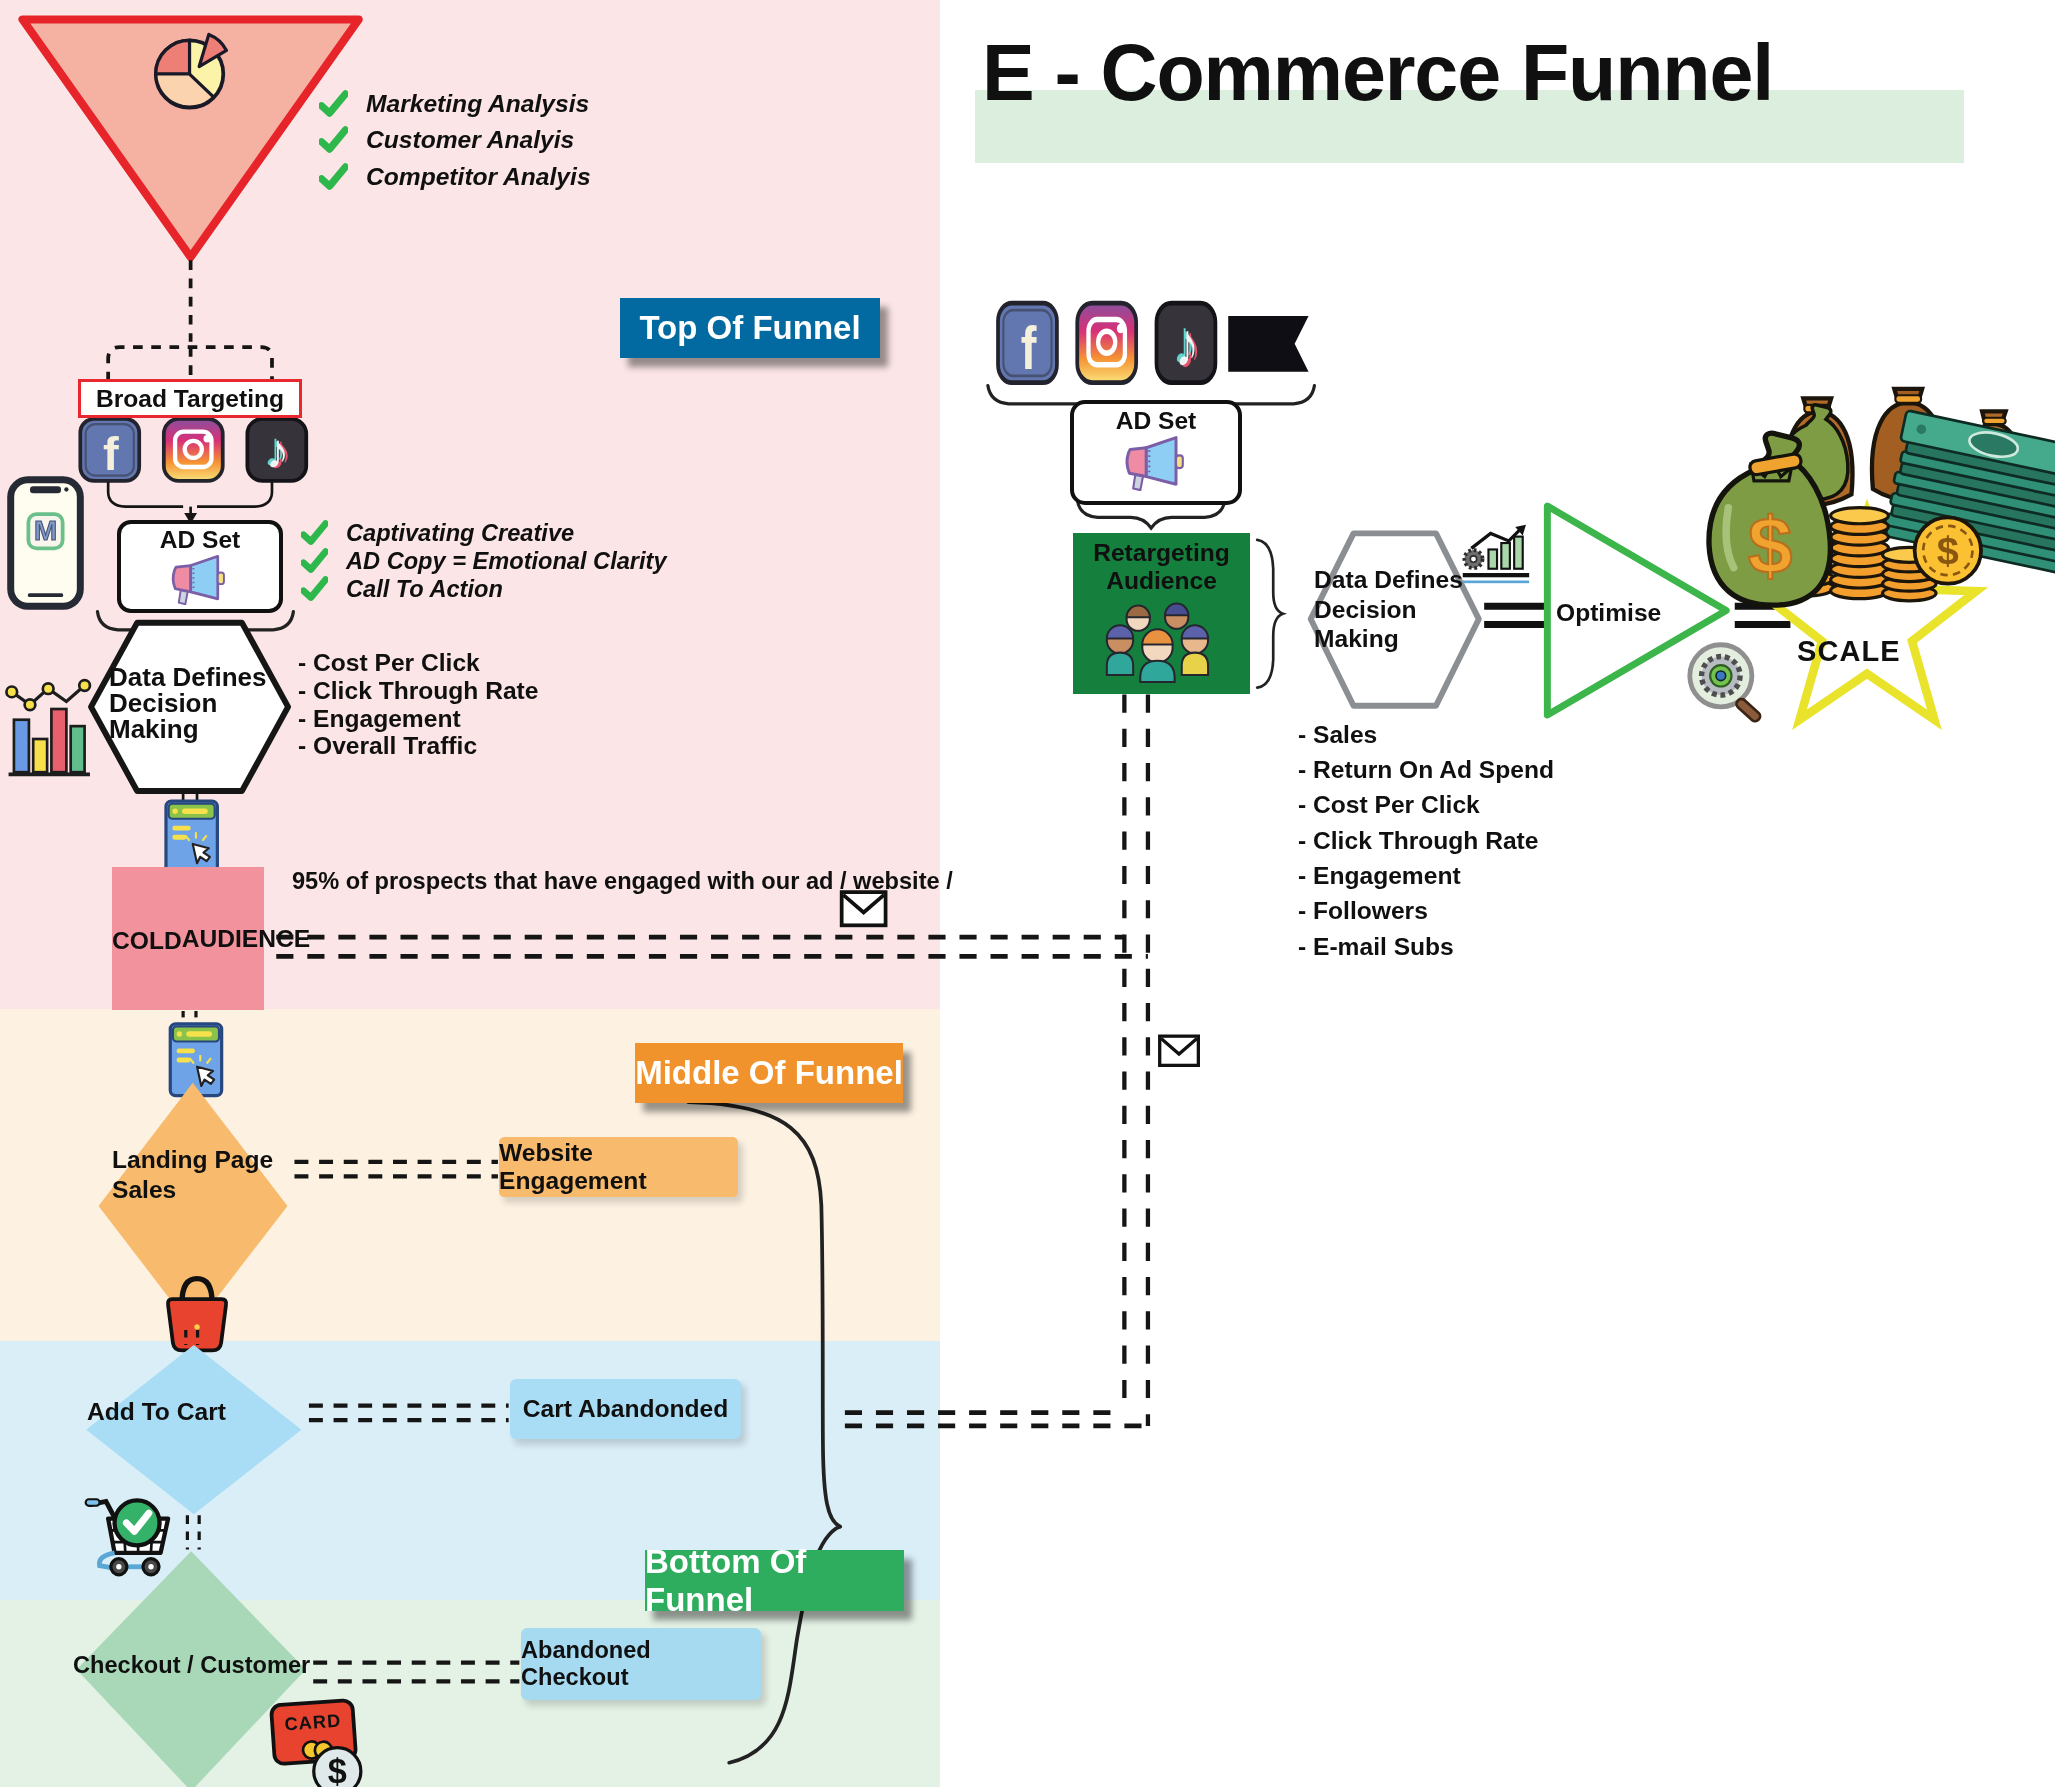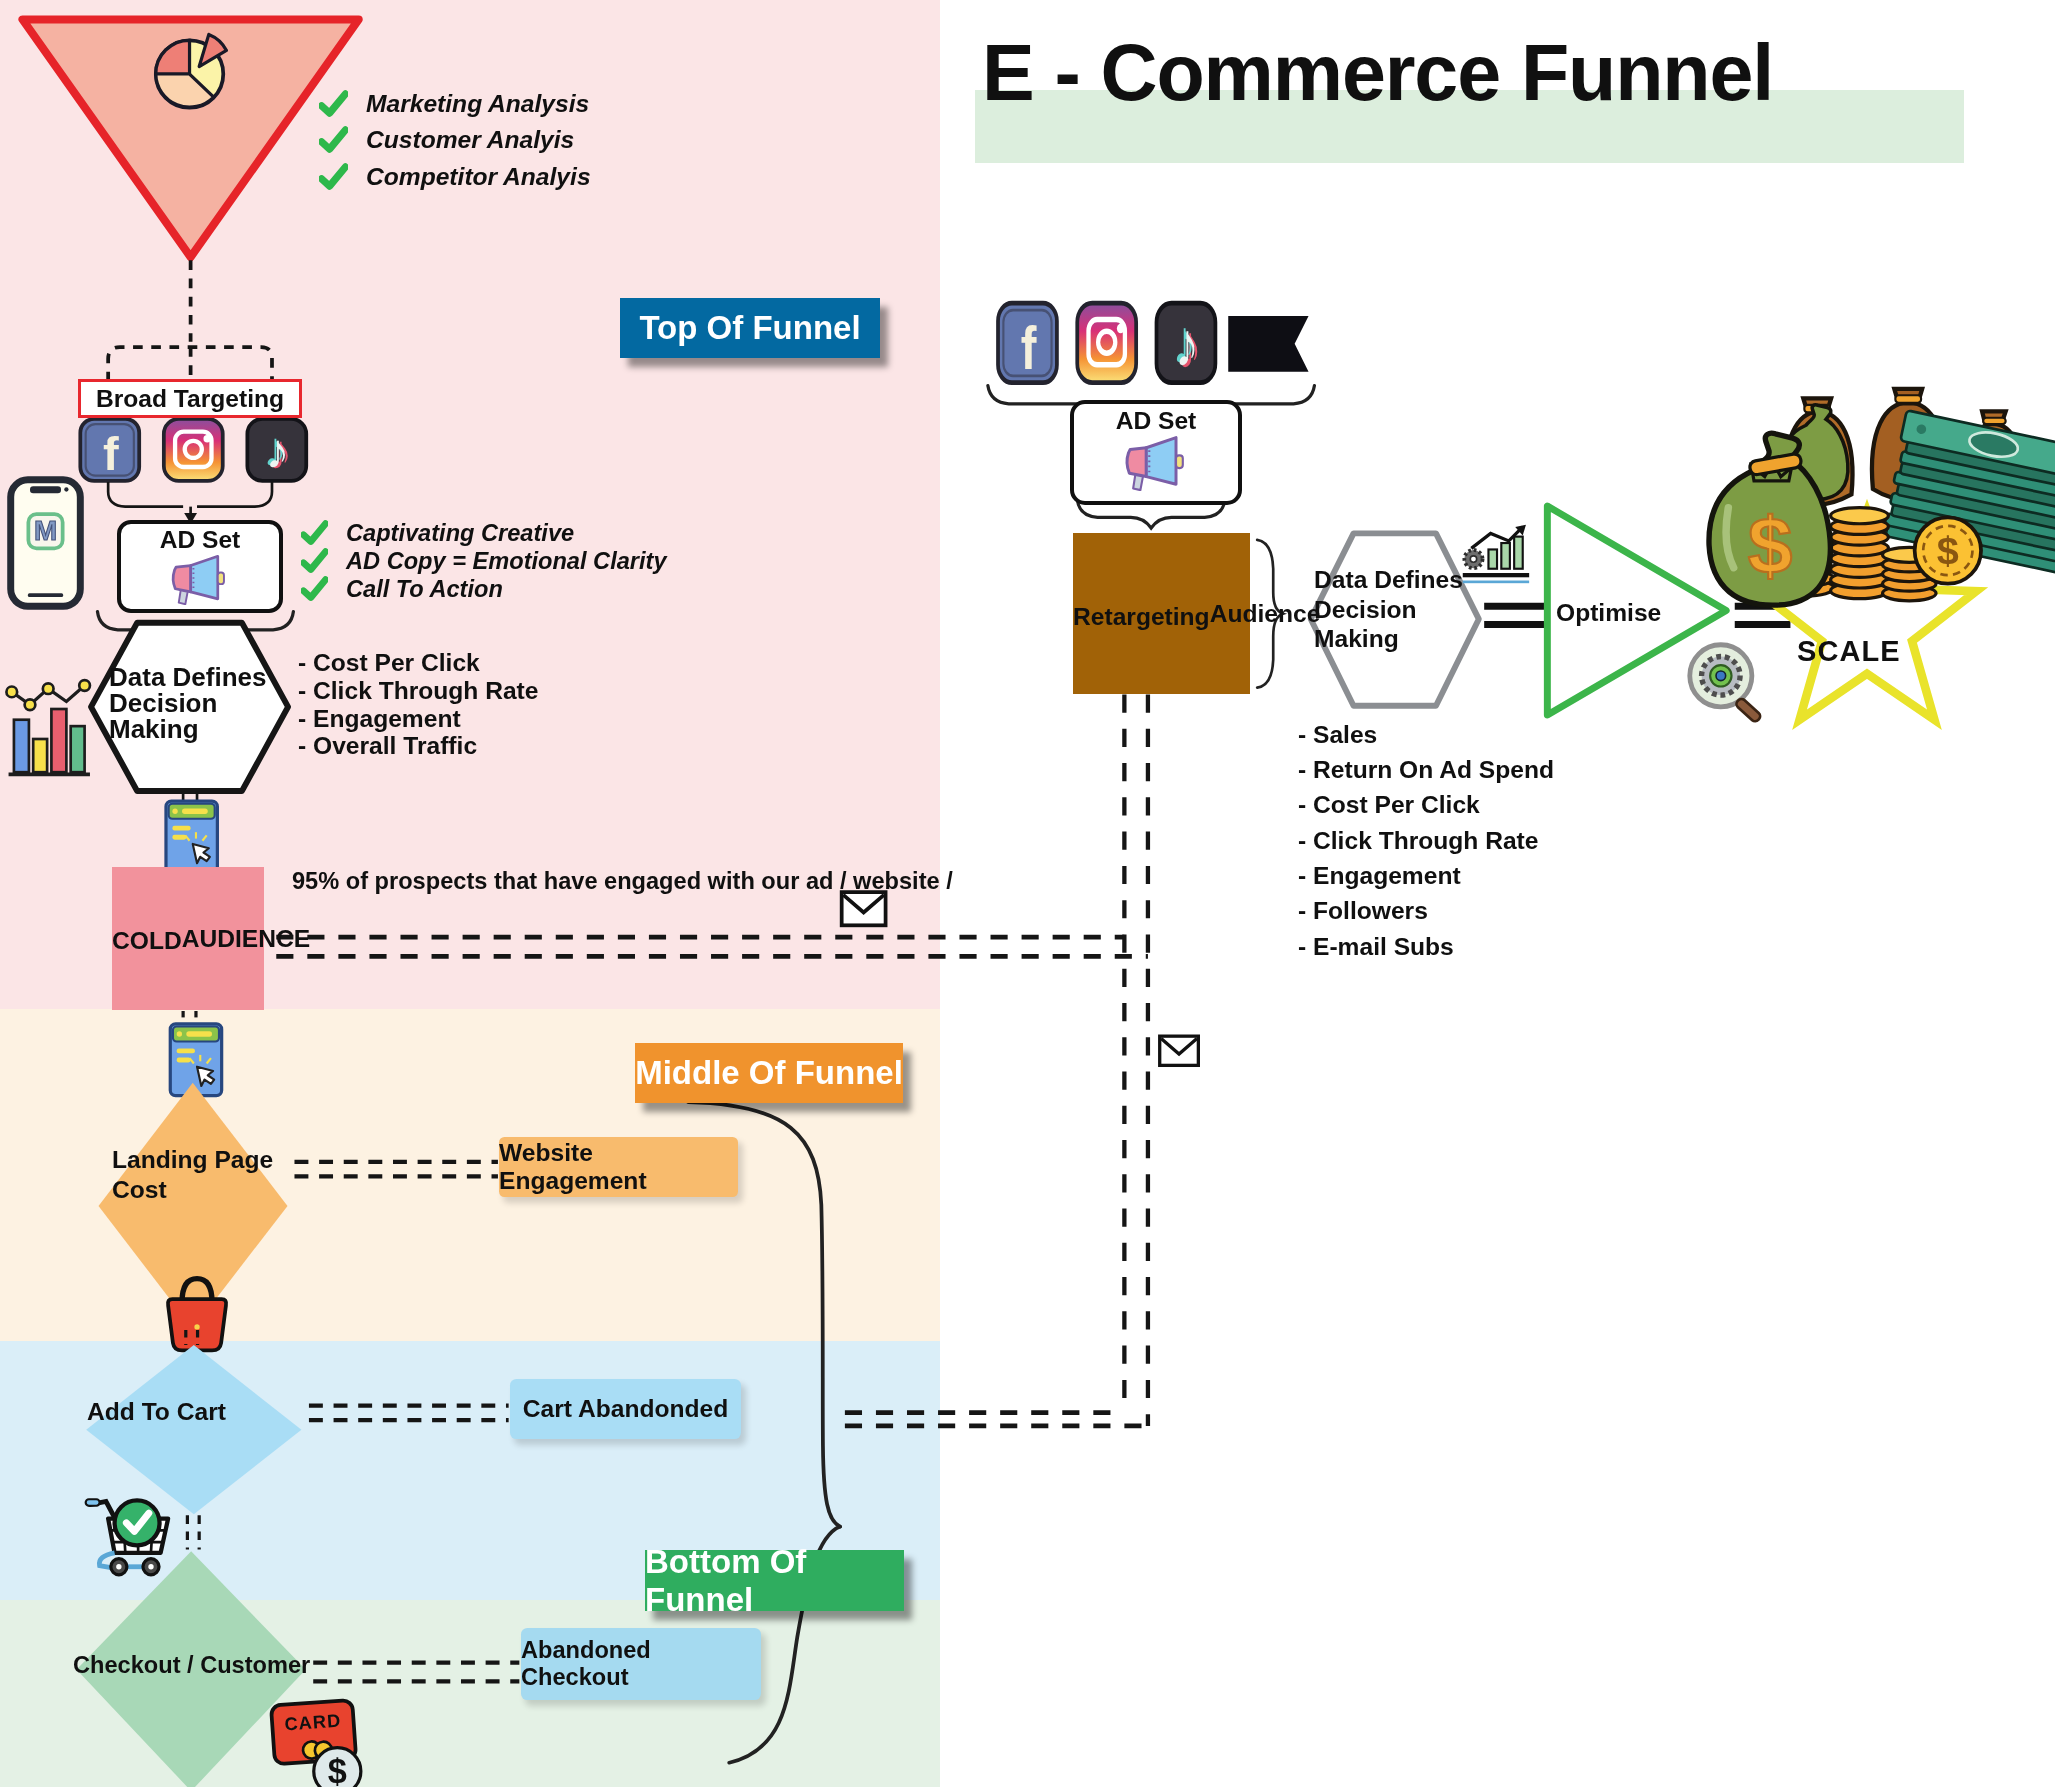--- a/index.html
+++ b/index.html
@@ -454,40 +454,40 @@
     <div style="font-size:24.6px;margin-top:4.3px">COLD</div>
     <div style="font-size:24.6px">AUDIENCE</div>
     <svg width="112" height="80" viewBox="0 0 220 164" style="margin-top:3.2px">
         <use href="#ic-people"></use>
       </svg>
   </div>
 
   <div class="lbl" style="left:292px;top:868px;font-size:23.6px">95% of prospects that have engaged with our ad / website /</div>
 
   <div class="lbl ctr" style="left:112px;top:1146px;width:161px;font-size:24.6px">Landing Page</div>
-  <div class="lbl ctr" style="left:112px;top:1176px;width:161px;font-size:24.6px">Cost</div>
+  <div class="lbl ctr" style="left:112px;top:1176px;width:161px;font-size:24.6px">Sales</div>
 
   <div class="box soft-sh" style="left:499px;top:1137px;width:239px;height:60px;background:#f8bb6d;border-radius:5.4px;font-size:24.6px">Website Engagement</div>
 
   <div class="lbl ctr" style="left:87px;top:1398px;width:214px;font-size:24.6px">Add To Cart</div>
 
   <div class="box soft-sh" style="left:510px;top:1379px;width:231px;height:60px;background:#a9ddf5;border-radius:6.4px;font-size:24.6px">Cart Abandonded</div>
 
   <div class="lbl ctr" style="left:73px;top:1652px;width:236px;font-size:23.6px">Checkout / Customer</div>
 
   <div class="box soft-sh" style="left:521px;top:1628px;width:240px;height:72px;background:#a5daf0;border-radius:6.4px;font-size:23.6px">Abandoned Checkout</div>
 
   <div class="box" style="left:1070px;top:400px;width:164px;height:97px;background:#fff;border:4.8px solid #101010;border-radius:15px;flex-direction:column;justify-content:flex-start;z-index:2">
     <div style="font-size:24.6px;margin-top:3.2px">AD Set</div>
     <svg width="91" height="56" viewBox="0 0 160 132">
         <use href="#ic-mega"></use>
       </svg>
   </div>
 
-  <div class="box" style="left:1073px;top:533px;width:177px;height:161px;background:#a16207;flex-direction:row;justify-content:flex-start">
+  <div class="box" style="left:1073px;top:533px;width:177px;height:161px;background:#15803d;flex-direction:column;justify-content:flex-start">
     <div style="font-size:24.6px;margin-top:6.4px">Retargeting</div>
     <div style="font-size:24.6px">Audience</div>
     <svg width="115" height="83" viewBox="0 0 220 164" style="margin-top:5.4px">
         <use href="#ic-people"></use>
       </svg>
   </div>
 
   <div class="lbl ctr" style="left:1314px;top:566px;width:161px;font-size:24.6px">Data Defines</div>
   <div class="lbl ctr" style="left:1314px;top:596px;width:161px;font-size:24.6px">Decision</div>
   <div class="lbl ctr" style="left:1314px;top:625px;width:161px;font-size:24.6px">Making</div>

